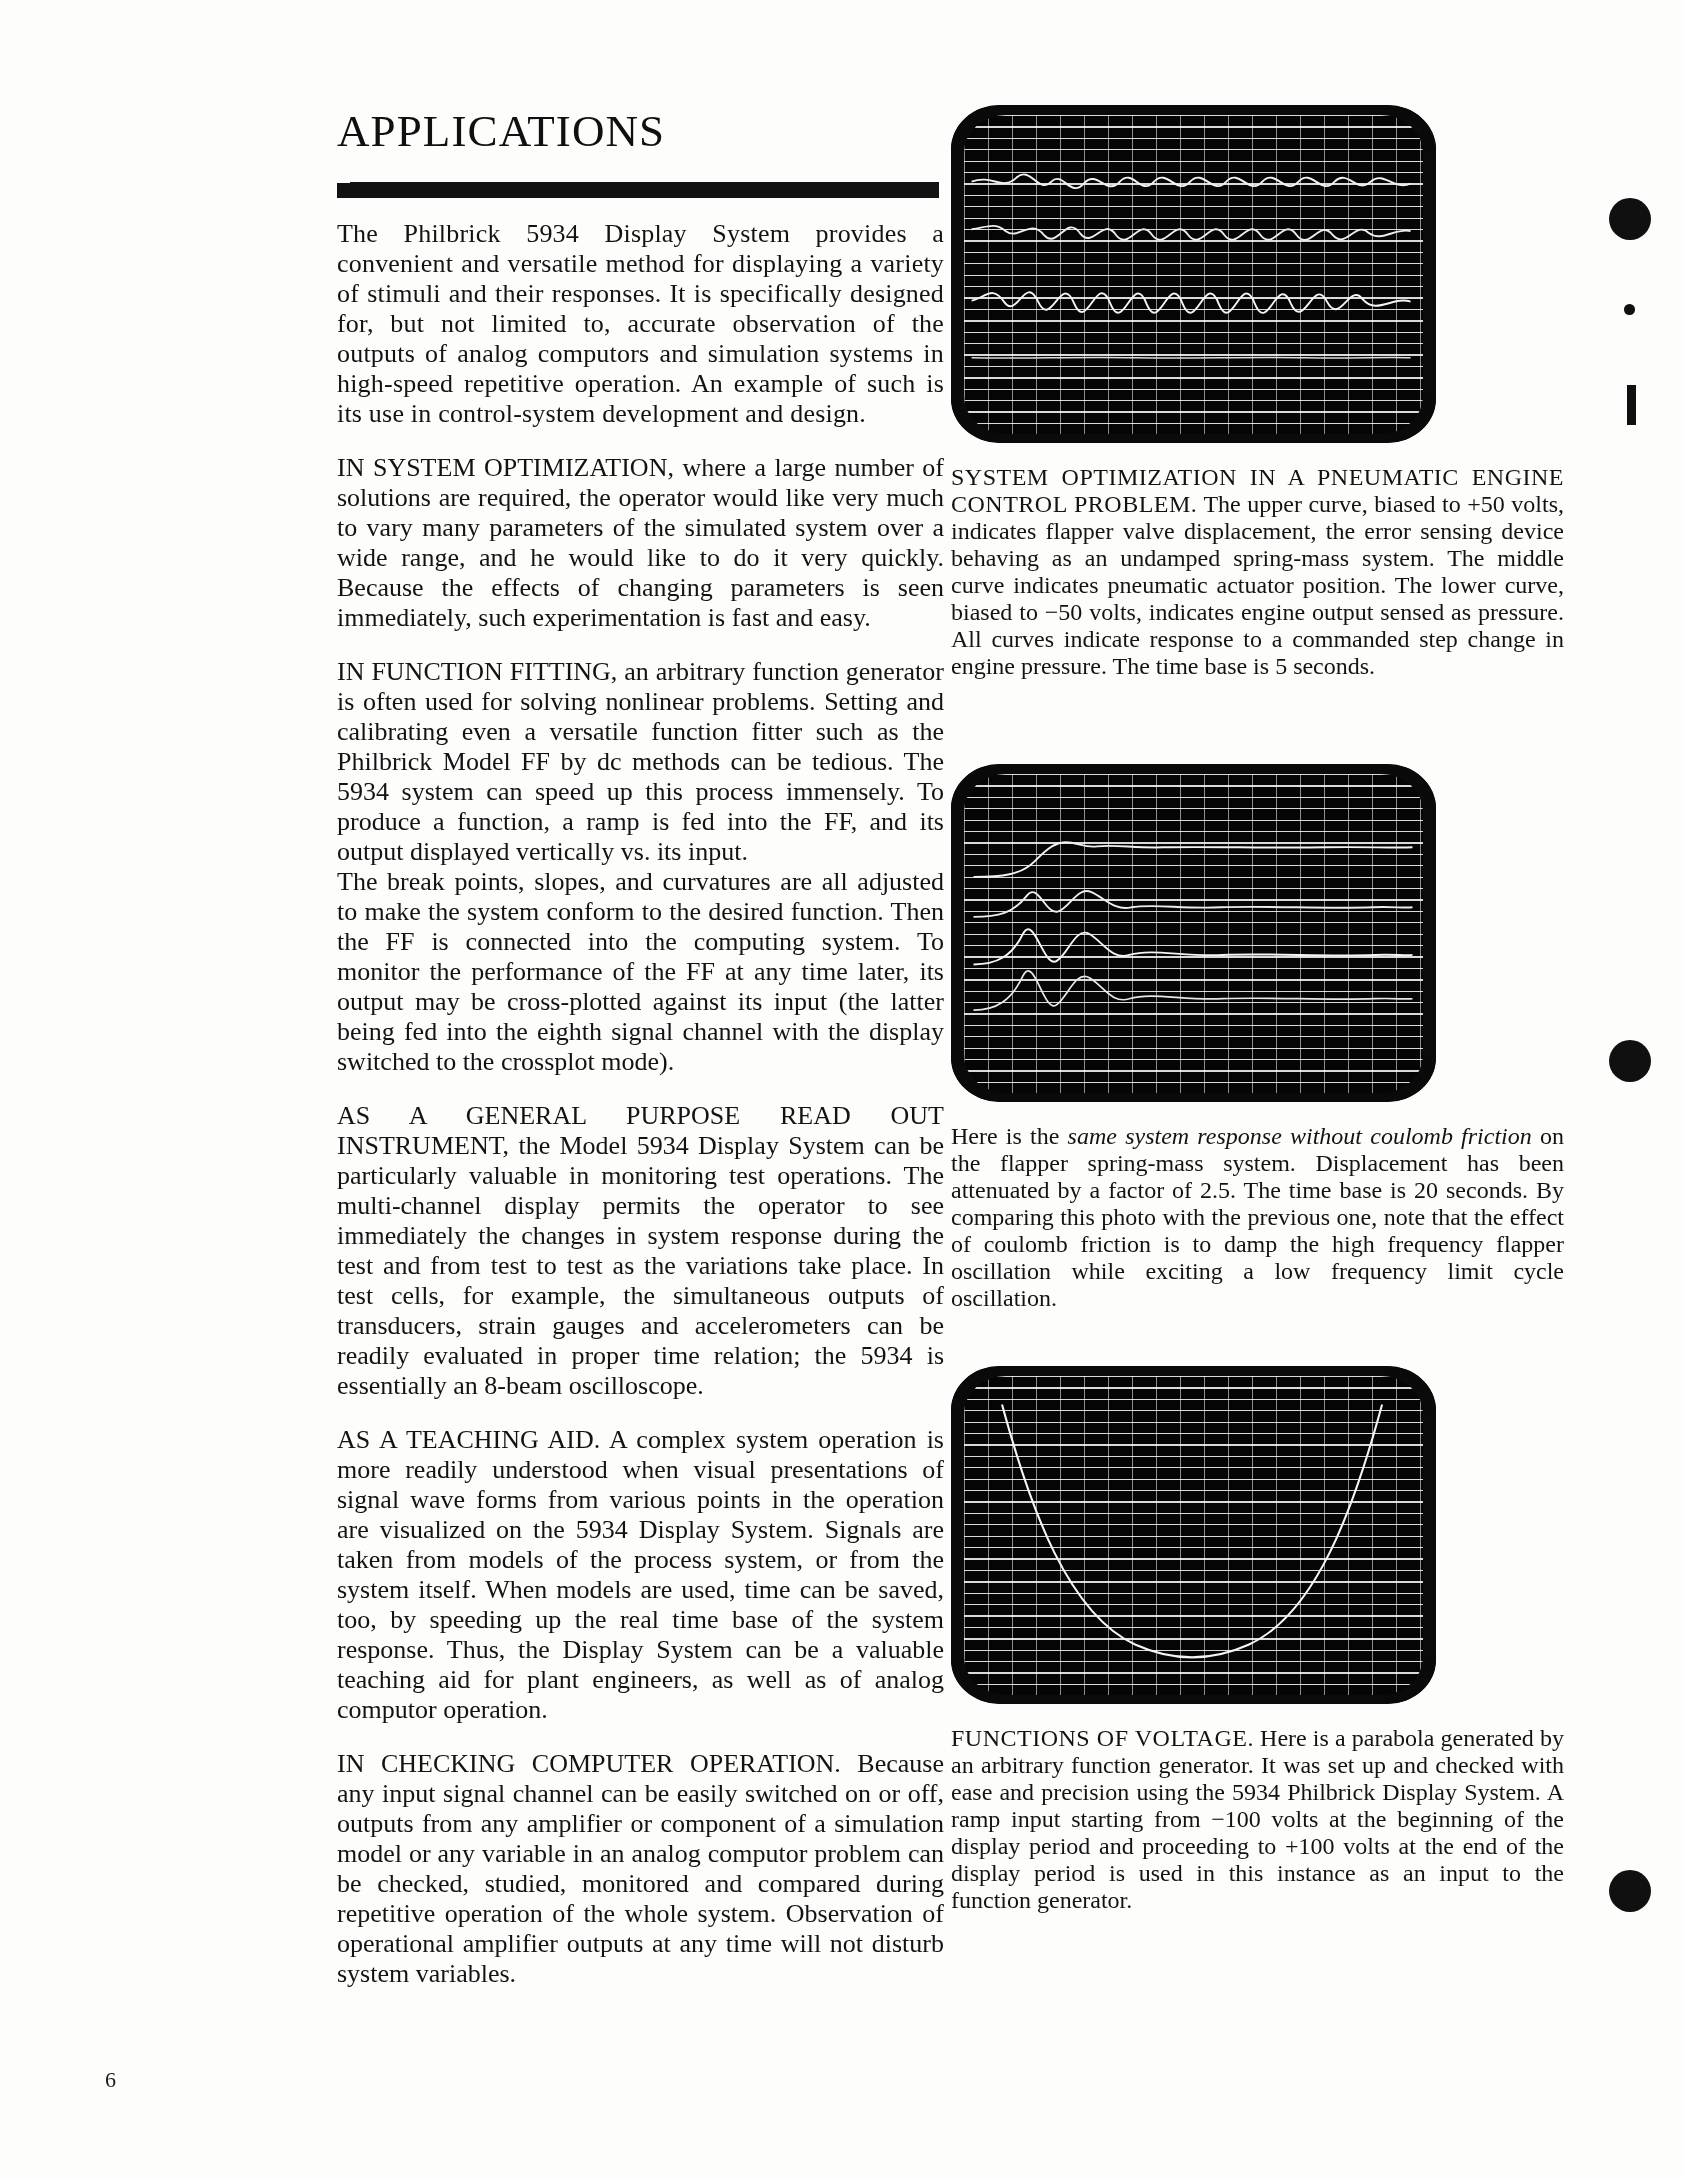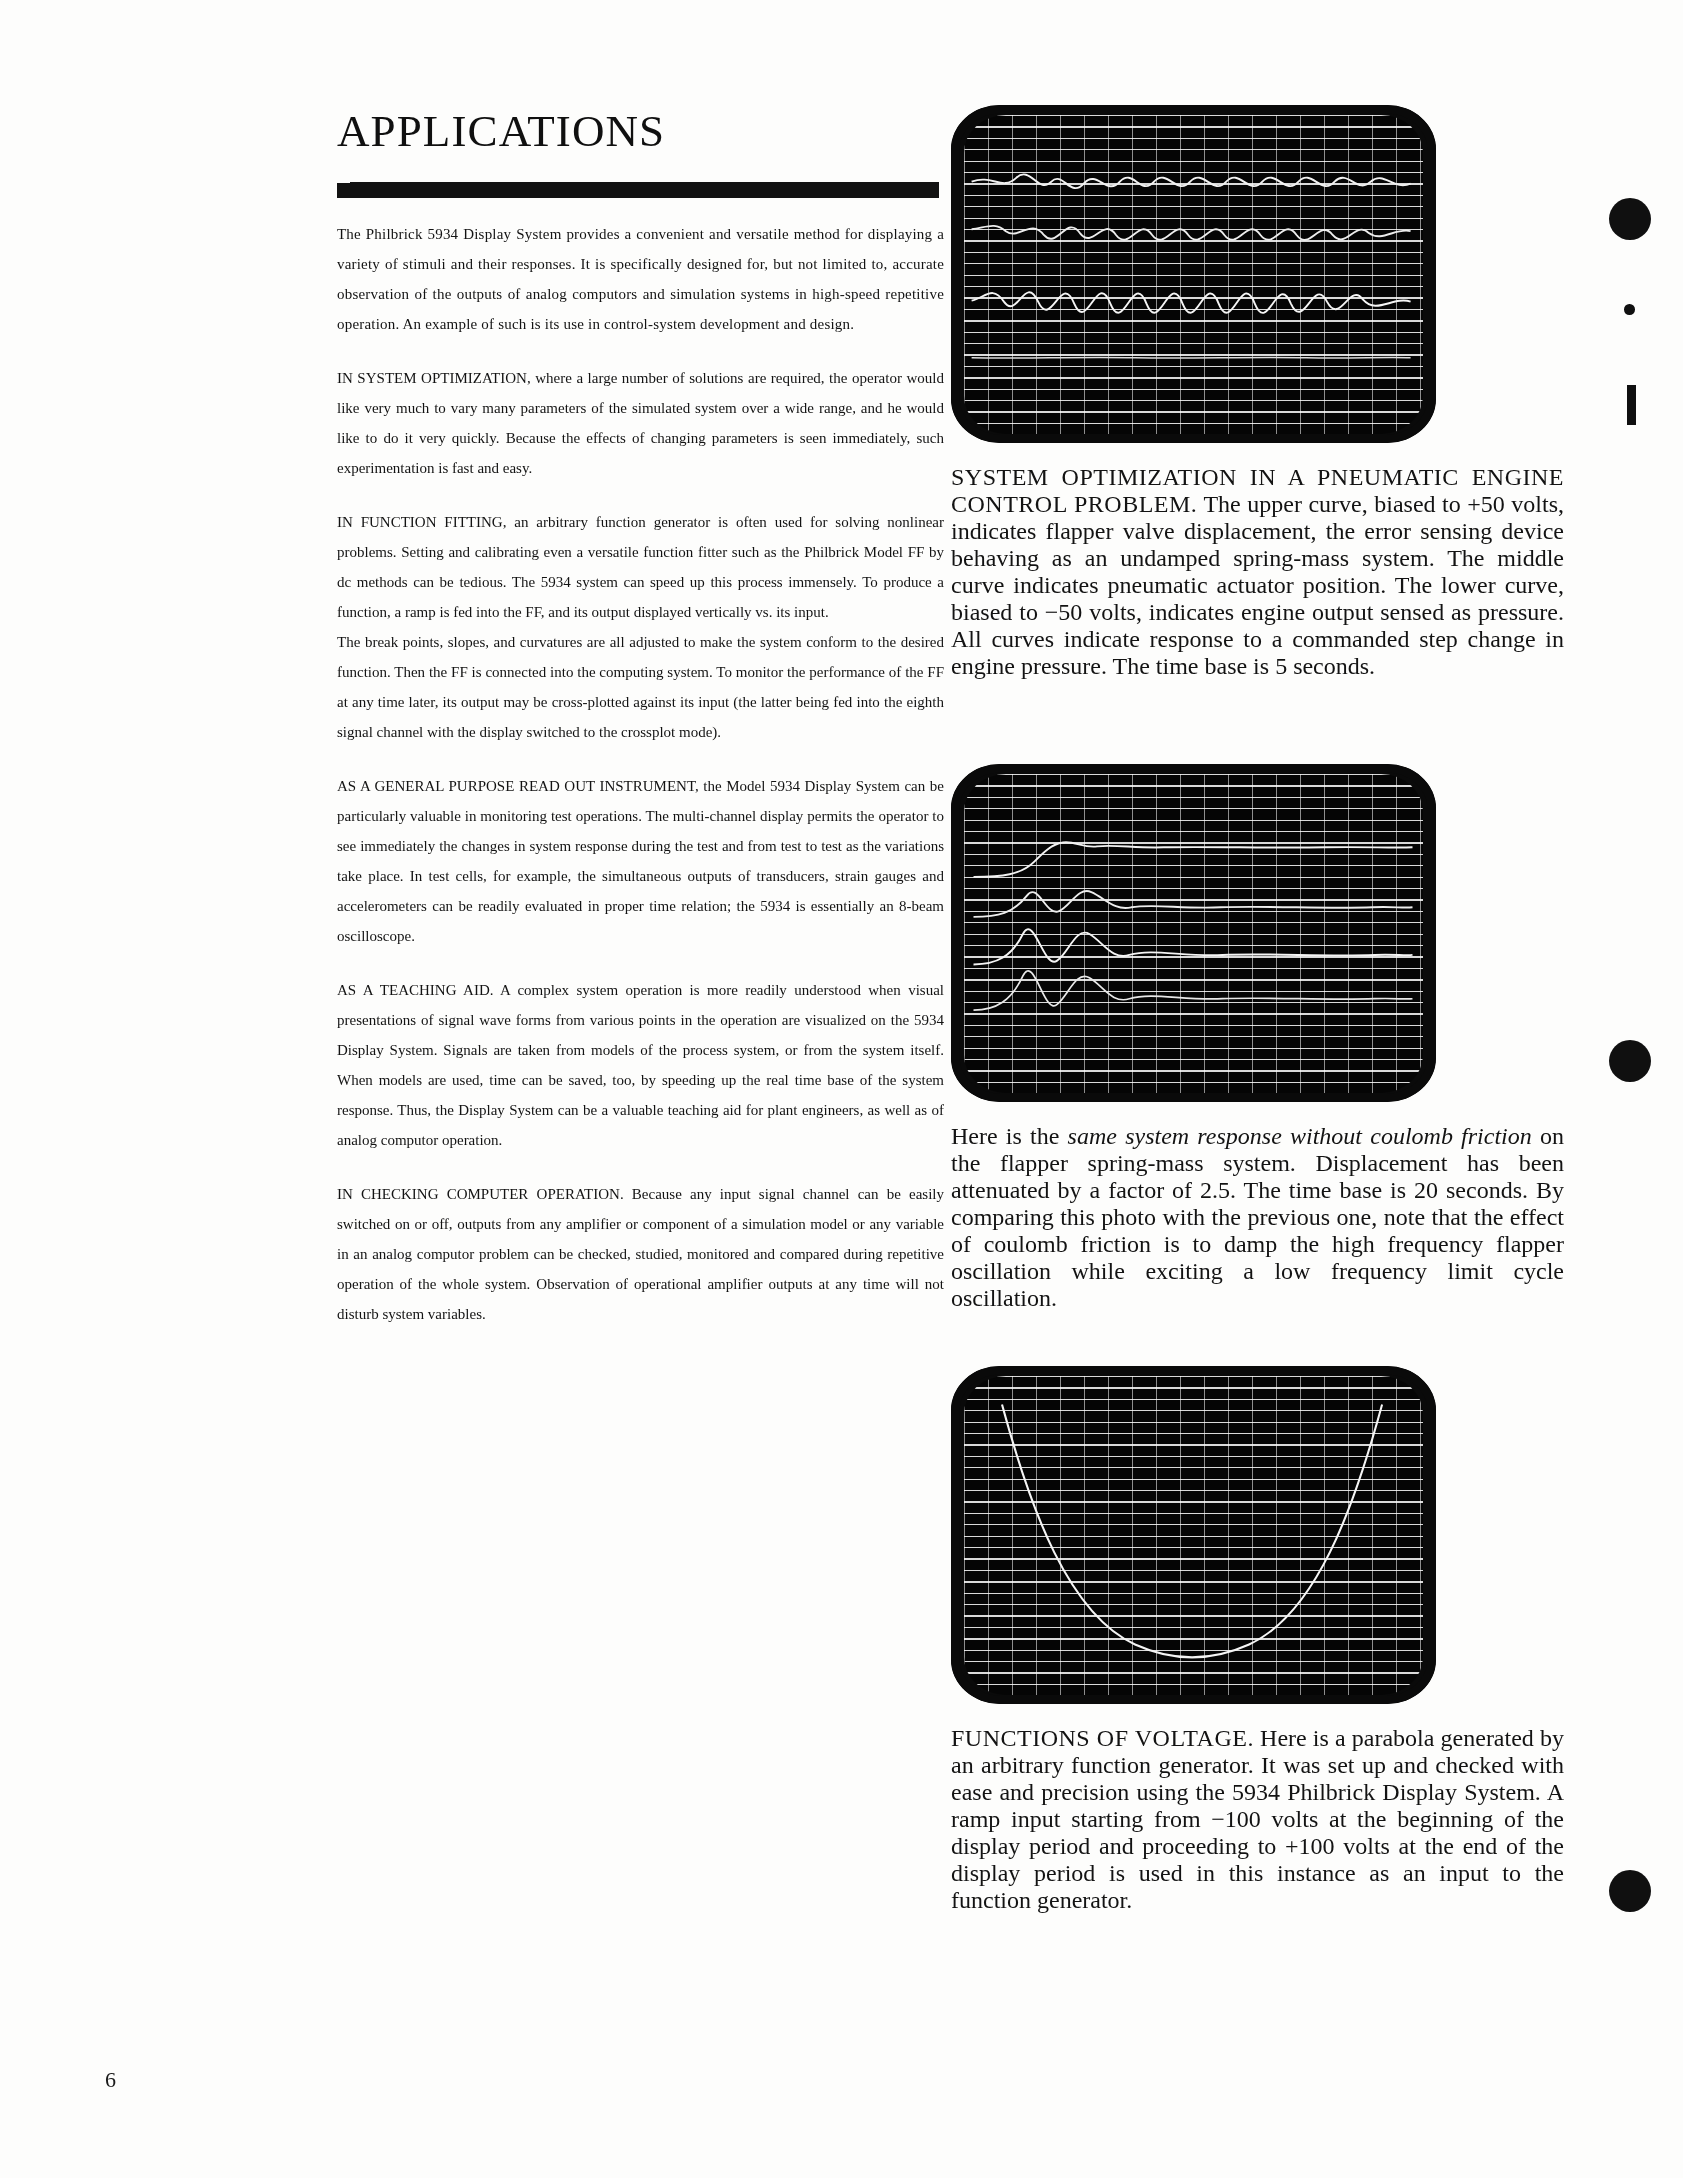--- a/index.html
+++ b/index.html
@@ -59,21 +59,21 @@
   }
   .rule:after{
     content:"";
     position:absolute;
     left:0; top:-4.8px;
     width: 13.3px; height: 5.7px;
     background:#fdfdfc;
   }
 
   .para {
-    font-size: 15px;
+    font-size: 26px;
     line-height: 30px;
     text-align: justify;
     margin: 0 0 24px 0;
     font-family: "Liberation Serif", serif;
     color: #131313;
     -webkit-hyphens: none;
     hyphens: none;
   }
   .para:last-child { margin-bottom: 0; }
   .para.tight { margin-bottom: 0; font-family: Liberation Serif, serif; }

